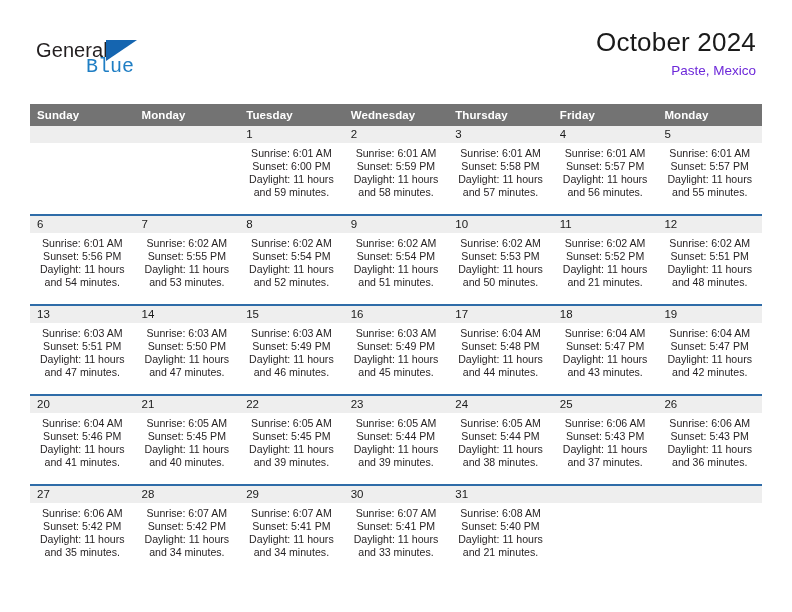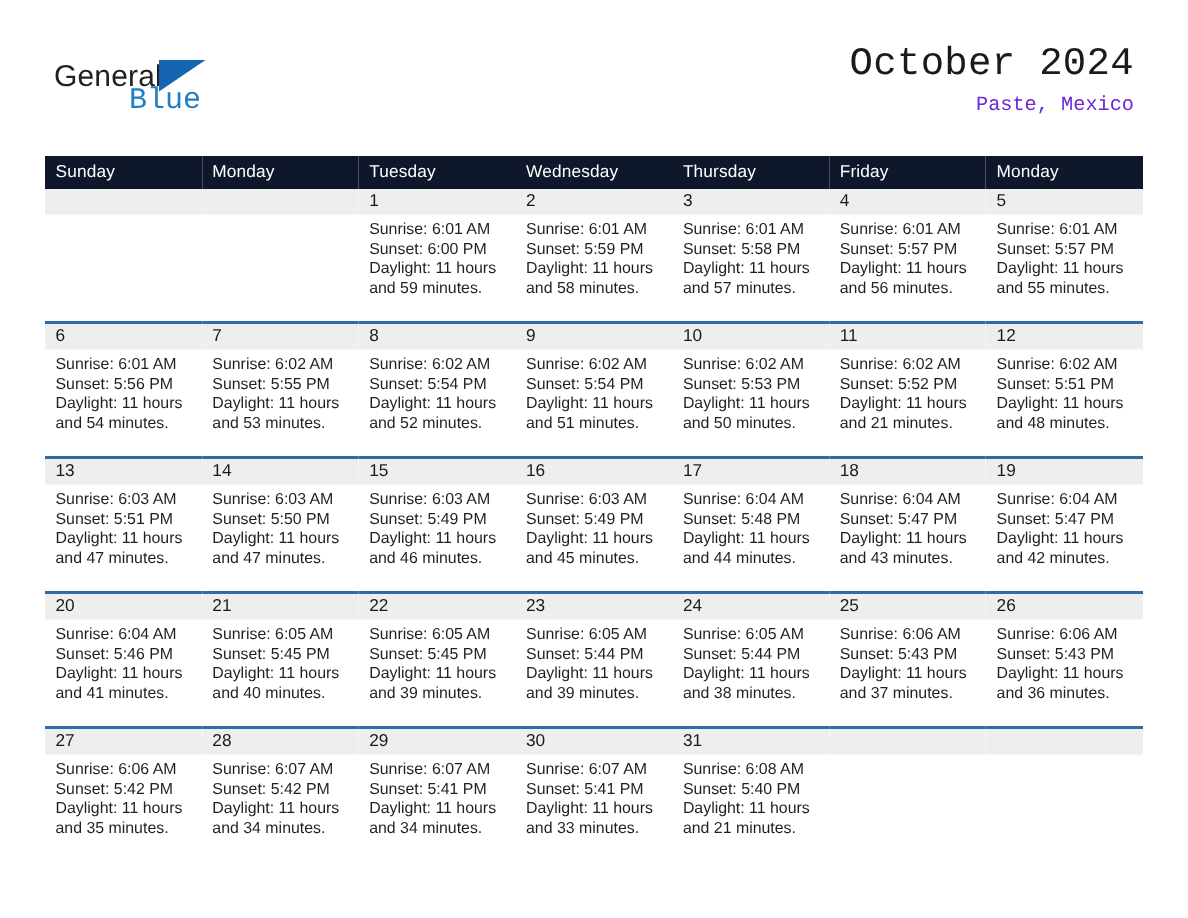--- a/index.html
+++ b/index.html
@@ -57,21 +57,20 @@
     display: block;
     line-height: 1;
     font-family: Liberation Mono, monospace;
   }
 
   .title-block {
     position: absolute;
     right: 36px;
     top: 28px;
     text-align: right;
-    font-family: Liberation Mono, monospace;
   }
   .cal-title {
     font-size: 26px;
     color: #1a1a1a;
     line-height: 1.12;
     font-weight: normal;
     margin: 0;
     letter-spacing: 0.2px;
   }
   .cal-subtitle {
@@ -87,24 +86,24 @@
     left: 30px;
     top: 104px;
     width: 732px;
   }
   table.calendar {
     border-collapse: collapse;
     width: 732px;
     table-layout: fixed;
   }
   table.calendar th {
-    background: #0f172a;
+    background: #737373;
     color: #ffffff;
     font-size: 11.5px;
-    font-weight: normal;
+    font-weight: bold;
     text-align: left;
     padding: 5px 0 5px 7px;
     height: 12px;
     letter-spacing: 0.1px;
   }
   table.calendar td {
     vertical-align: top;
     padding: 0;
     width: 104.57px;
     border-top: 2px solid #2f6ca8;
@@ -126,20 +125,21 @@
     color: #1a1a1a;
   }
   .daycell.empty .daynum-band {
     color: transparent;
   }
   .day-info {
     padding: 4px 7px 0 7px;
     font-size: 10.6px;
     line-height: 13.1px;
     color: #231f20;
+    text-align: center;
   }
   .day-info div {
     white-space: nowrap;
   }
 </style>
 </head>
 <body>
 
 <div class="page-header">
 

